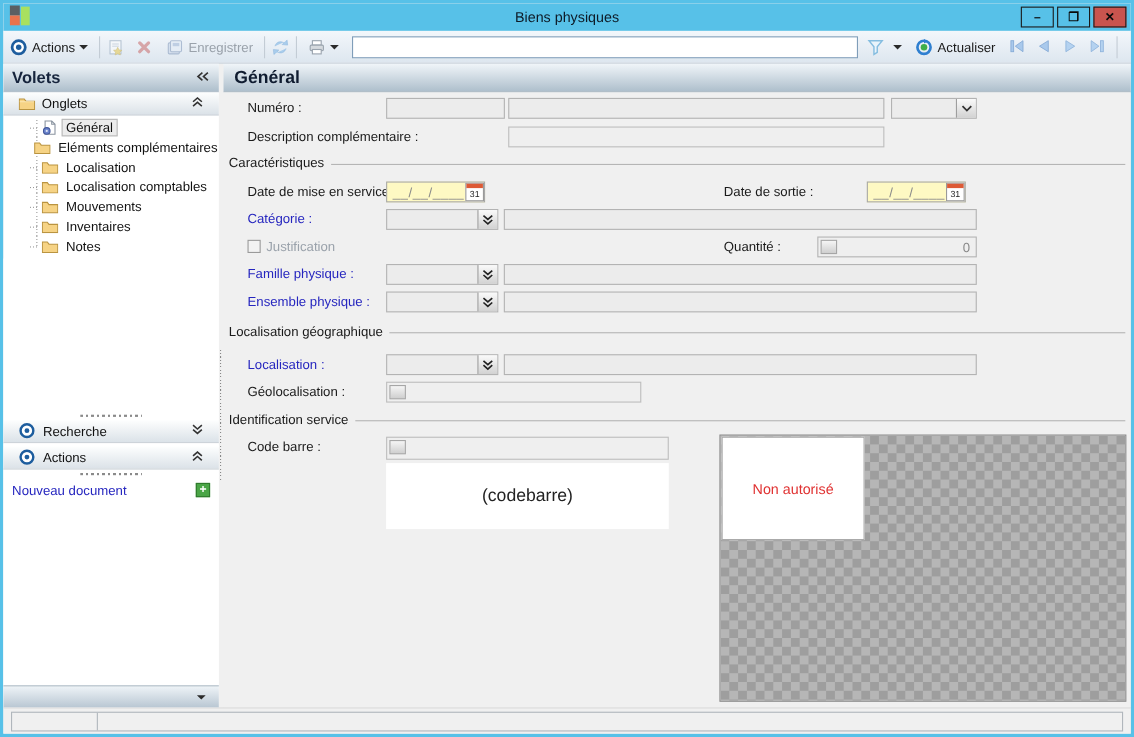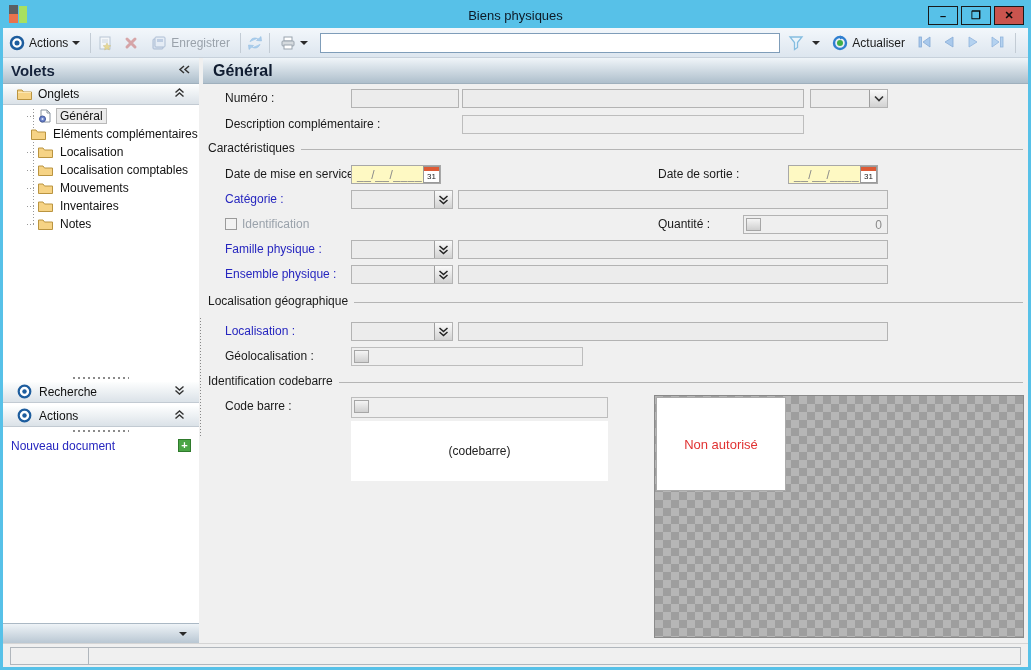--- a/index.html
+++ b/index.html
@@ -96,21 +96,21 @@
   .group-hdr { display:flex; align-items:center; gap:6px; }
   .group-hdr .t { font-size:12px; color:#1a1a1a; white-space:nowrap; }
   .group-hdr .line { flex:1; height:1px; background:#b5b5b5; margin-top:2px; }
   .checkbox { width:12px; height:12px; border:1px solid #9a9a9a; background:#f2f2f2; display:inline-block;
               vertical-align:-2px; margin-right:5px; }
   .mini-btn { width:15px; height:13px; background:linear-gradient(#f5f5f5,#cwcfcf); background:linear-gradient(#f5f5f5,#cfcfcf);
               border:1px solid #a6a6a6; margin:2px 0 0 2px; }
   .qty-field { height:19px; background:#efefef; border:1px solid #b3b3b3; display:flex; align-items:center; }
   .qty-field .val { flex:1; text-align:right; padding-right:5px; color:#8a8a8a; font-size:12px; }
   .codebarre-box { background:#fff; display:flex; align-items:center; justify-content:center; }
-  .codebarre-box .t { font-size:12px; color:#222; }
+  .codebarre-box .t { font-size:16px; color:#222; }
   .img-box { border:1px solid #8a8a8a;
              background-image:conic-gradient(#9e9e9e 25%, #b6b6b6 0 50%, #9e9e9e 0 75%, #b6b6b6 0);
              background-size:16px 16px; }
   .noauth { position:absolute; left:1px; top:1px; width:130px; height:94px; background:#fff;
             border:1px solid #aaa; display:flex; align-items:center; justify-content:center; }
   .noauth .t { color:#e03232; font-size:13px; }
 
   
   .statusbar { height:24px; background:#f0f0f0; border-top:1px solid #d5d5d5;
                display:flex; align-items:center; padding:0 7px; }
@@ -425,21 +425,21 @@
         <div class="abs combo" style="left:148px; top:106px; width:102px">
           <div class="fill"></div>
           <div class="btn">
             <svg width="11" height="10">
                 <path d="M1.5 1 L5.5 4.5 L9.5 1 M1.5 5 L5.5 8.5 L9.5 5" fill="none" stroke="#222" stroke-width="1.5"></path>
               </svg>
           </div>
         </div>
         <div class="abs field" style="left:255px; top:106px; width:430px"></div>
 
-        <span class="abs flabel disabled" style="left:22px; top:131px"><span class="checkbox"></span><span>Identification</span></span>
+        <span class="abs flabel disabled" style="left:22px; top:131px"><span class="checkbox"></span><span>Justification</span></span>
         <span class="abs flabel" style="left:455px; top:131px">Quantité :</span>
         <div class="abs qty-field" style="left:540px; top:131px; width:145px">
           <span class="mini-btn" style="margin-top:0"></span>
           <span class="val">0</span>
         </div>
 
         <span class="abs flabel blue" style="left:22px; top:156px">Famille physique :</span>
         <div class="abs combo" style="left:148px; top:156px; width:102px">
           <div class="fill"></div>
           <div class="btn">
@@ -476,21 +476,21 @@
           </div>
         </div>
         <div class="abs field" style="left:255px; top:238px; width:430px"></div>
 
         <span class="abs flabel" style="left:22px; top:263px">Géolocalisation :</span>
         <div class="abs field lighter" style="left:148px; top:263px; width:232px">
           <span class="mini-btn" style="display:inline-block"></span>
         </div>
 
         <div class="abs group-hdr" style="left:5px; top:290px; width:815px">
-          <span class="t">Identification codebarre</span>
+          <span class="t">Identification service</span>
             <span class="line"></span>
         </div>
 
         <span class="abs flabel" style="left:22px; top:313px">Code barre :</span>
         <div class="abs field lighter" style="left:148px; top:313px; width:257px; height:21px">
           <span class="mini-btn" style="display:inline-block"></span>
         </div>
 
         <div class="abs codebarre-box" style="left:148px; top:337px; width:257px; height:60px">
           <span class="t">(codebarre)</span>

